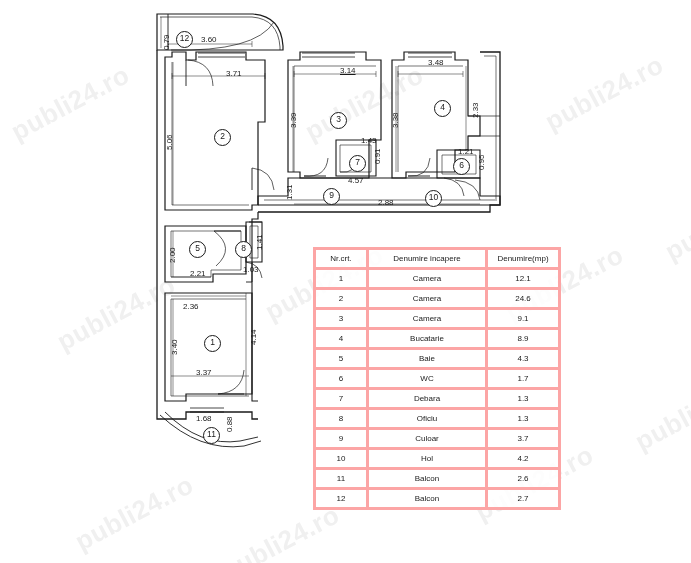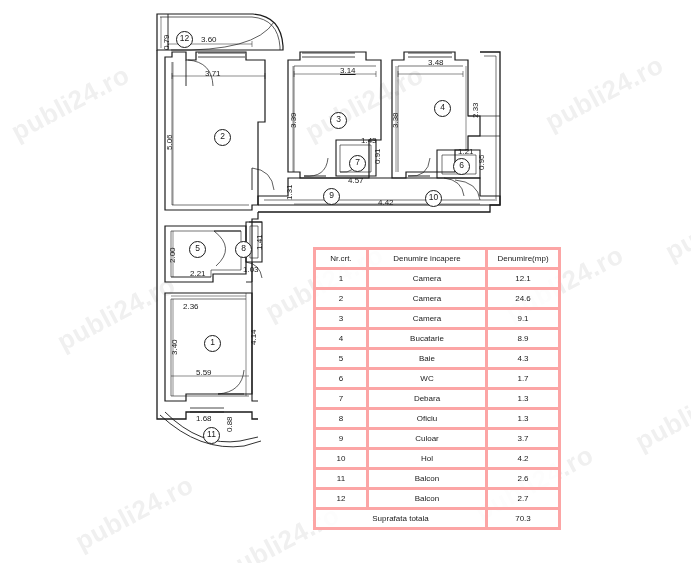--- a/index.html
+++ b/index.html
@@ -178,42 +178,42 @@
         <path d="M246 293 L246 396"></path>
 
         <path d="M171 376 L249 376"></path>
       </g>
     </g>
   </svg>
 
   <div id="plan-labels">
       <div class="lbl v" style="left: 163px; top: 50px;">0.79</div>
       <div class="lbl" style="left: 201px; top: 36px;">3.60</div>
-      <div class="lbl" style="left: 205px; top: 70px;">3.71</div>
+      <div class="lbl" style="left: 226px; top: 70px;">3.71</div>
       <div class="lbl v" style="left: 166px; top: 150px;">5.06</div>
       <div class="lbl" style="left: 340px; top: 67px; text-decoration: underline;">3.14</div>
       <div class="lbl v" style="left: 290px; top: 128px;">3.39</div>
       <div class="lbl" style="left: 428px; top: 59px;">3.48</div>
       <div class="lbl v" style="left: 472px; top: 118px;">2.33</div>
       <div class="lbl v" style="left: 392px; top: 128px;">3.38</div>
       <div class="lbl" style="left: 361px; top: 137px;">1.43</div>
       <div class="lbl v" style="left: 374px; top: 164px;">0.91</div>
       <div class="lbl" style="left: 348px; top: 177px;">4.57</div>
       <div class="lbl" style="left: 458px; top: 148px;">1.21</div>
       <div class="lbl v" style="left: 478px; top: 170px;">0.95</div>
       <div class="lbl v" style="left: 286px; top: 200px;">1.31</div>
-      <div class="lbl" style="left: 378px; top: 199px;">4.42</div>
+      <div class="lbl" style="left: 378px; top: 199px;">2.88</div>
       <div class="lbl v" style="left: 169px; top: 263px;">2.00</div>
       <div class="lbl" style="left: 190px; top: 270px;">2.21</div>
       <div class="lbl" style="left: 243px; top: 266px;">1.03</div>
       <div class="lbl v" style="left: 256px; top: 250px;">1.41</div>
       <div class="lbl" style="left: 183px; top: 303px;">2.36</div>
       <div class="lbl v" style="left: 171px; top: 355px;">3.40</div>
       <div class="lbl v" style="left: 250px; top: 345px;">4.14</div>
-      <div class="lbl" style="left: 196px; top: 369px;">5.59</div>
+      <div class="lbl" style="left: 196px; top: 369px;">3.37</div>
       <div class="lbl" style="left: 196px; top: 415px;">1.68</div>
       <div class="lbl v" style="left: 226px; top: 432px;">0.88</div>
       <div class="rnum" style="left: 204px; top: 335px;">1</div>
       <div class="rnum" style="left: 214px; top: 129px;">2</div>
       <div class="rnum" style="left: 330px; top: 112px;">3</div>
       <div class="rnum" style="left: 434px; top: 100px;">4</div>
       <div class="rnum" style="left: 189px; top: 241px;">5</div>
       <div class="rnum" style="left: 453px; top: 158px;">6</div>
       <div class="rnum" style="left: 349px; top: 155px;">7</div>
       <div class="rnum" style="left: 235px; top: 241px;">8</div>
@@ -285,20 +285,16 @@
         <tr>
           <td class="c-nr">11</td>
           <td class="c-name">Balcon</td>
           <td class="c-area">2.6</td>
         </tr>
         <tr>
           <td class="c-nr">12</td>
           <td class="c-name">Balcon</td>
           <td class="c-area">2.7</td>
         </tr>
-        <tr class="span-row">
-          <td class="span-label" colspan="2">Suprafata totala</td>
-          <td class="c-area">70.3</td>
-        </tr>
       </tbody>
   </table>
 
 </div>
 
 </body></html>

